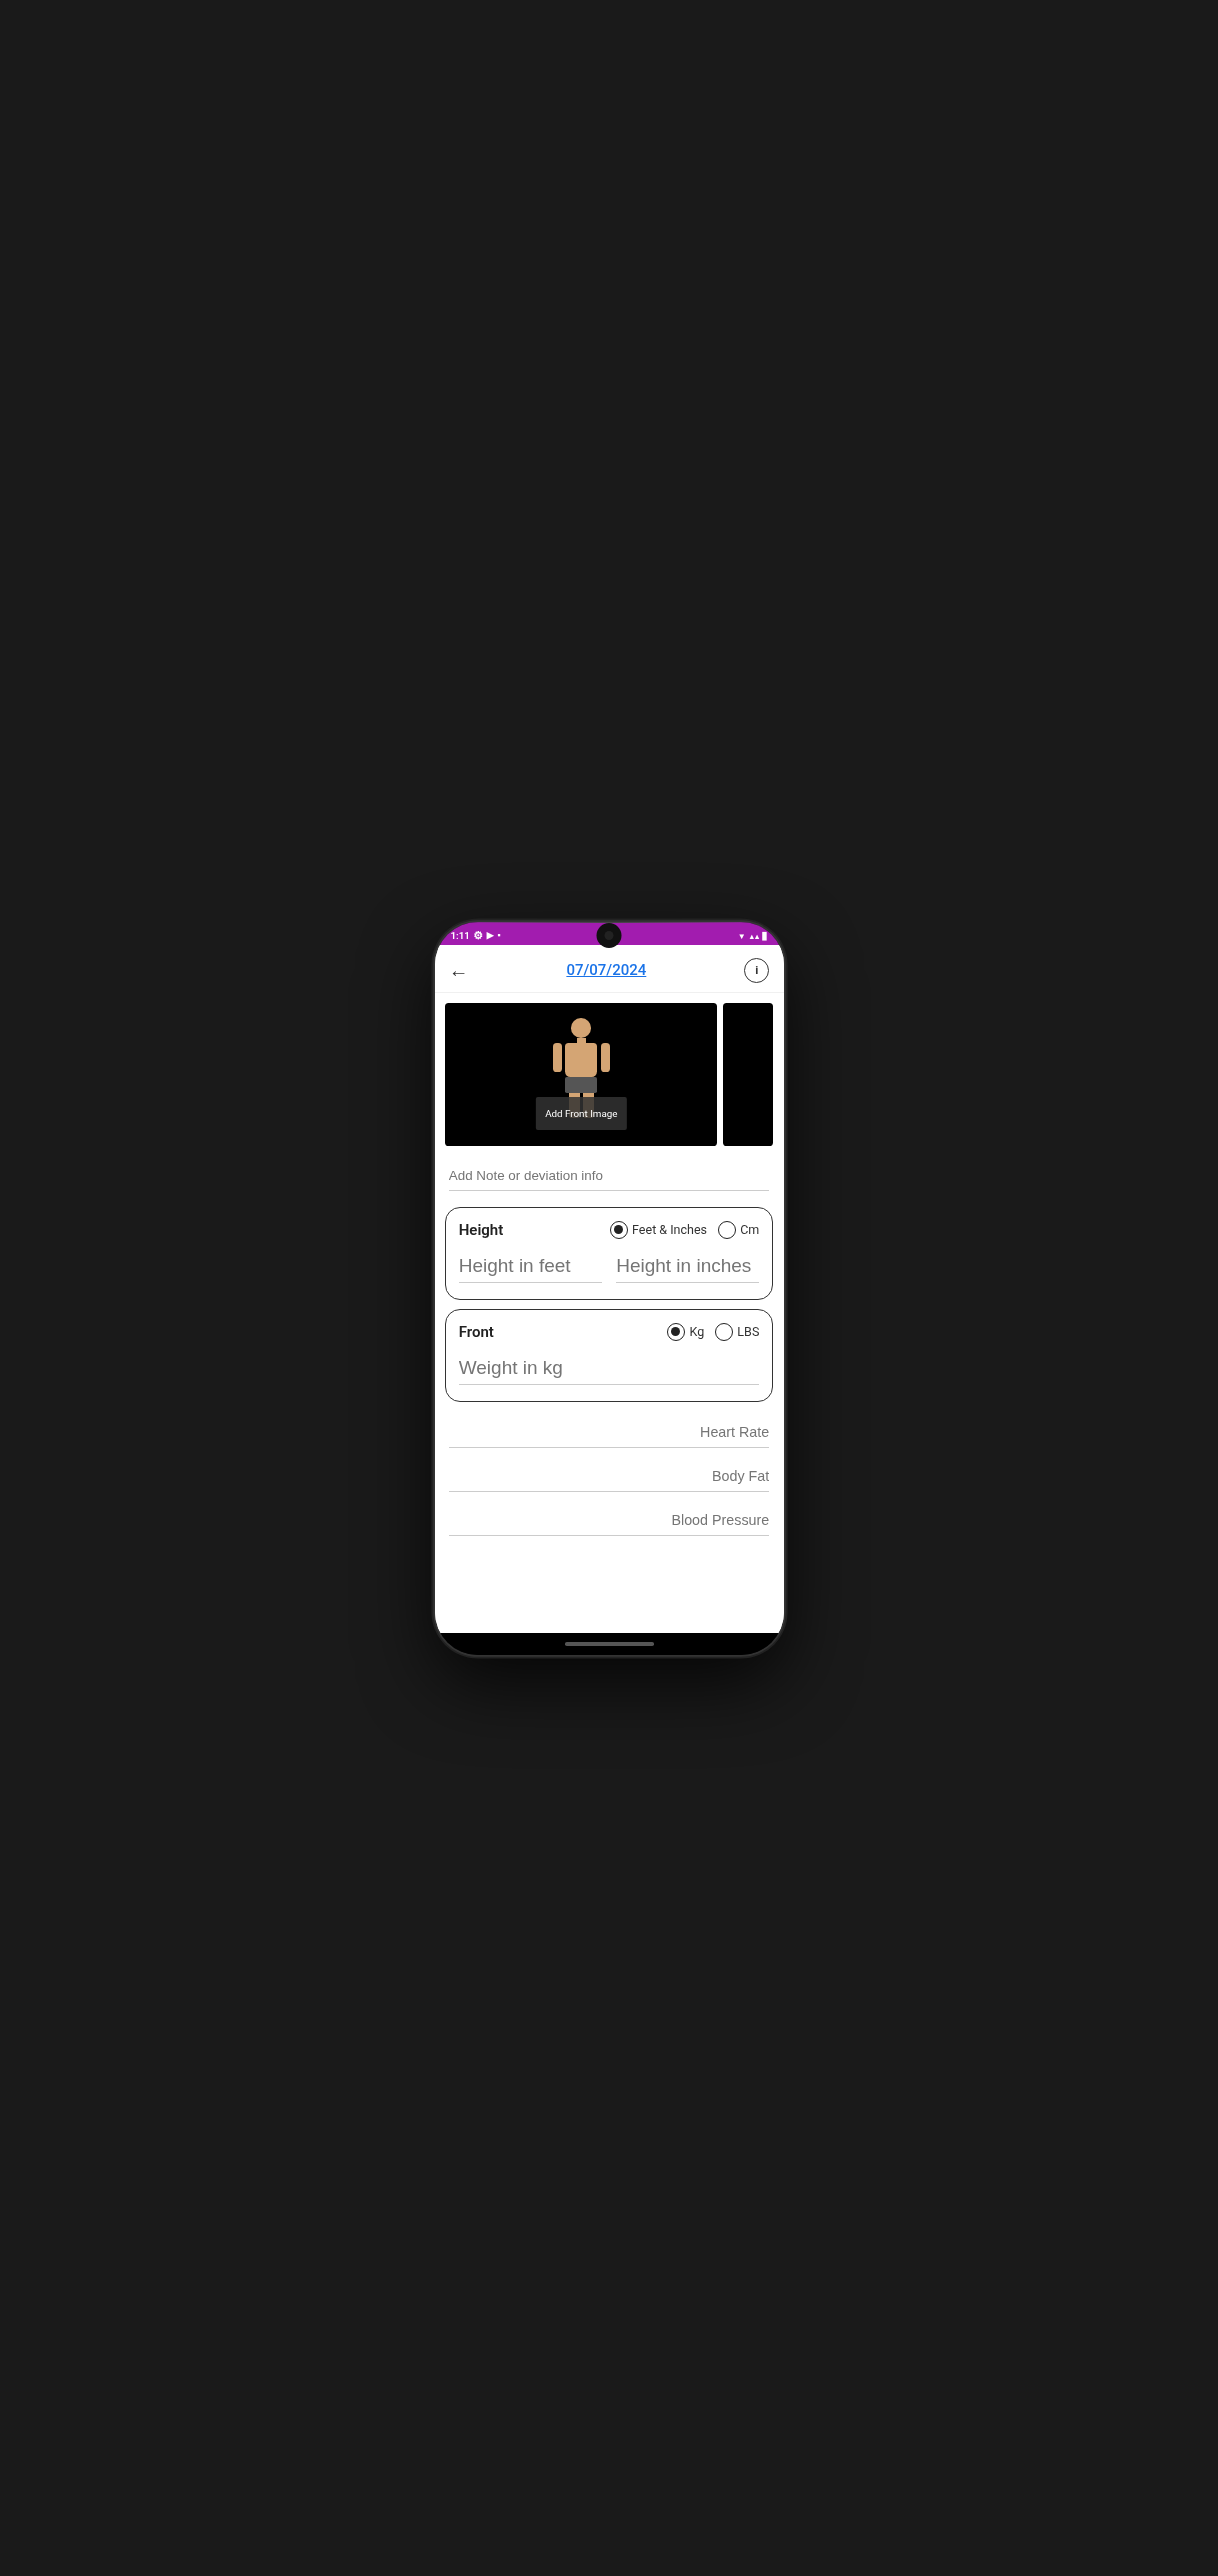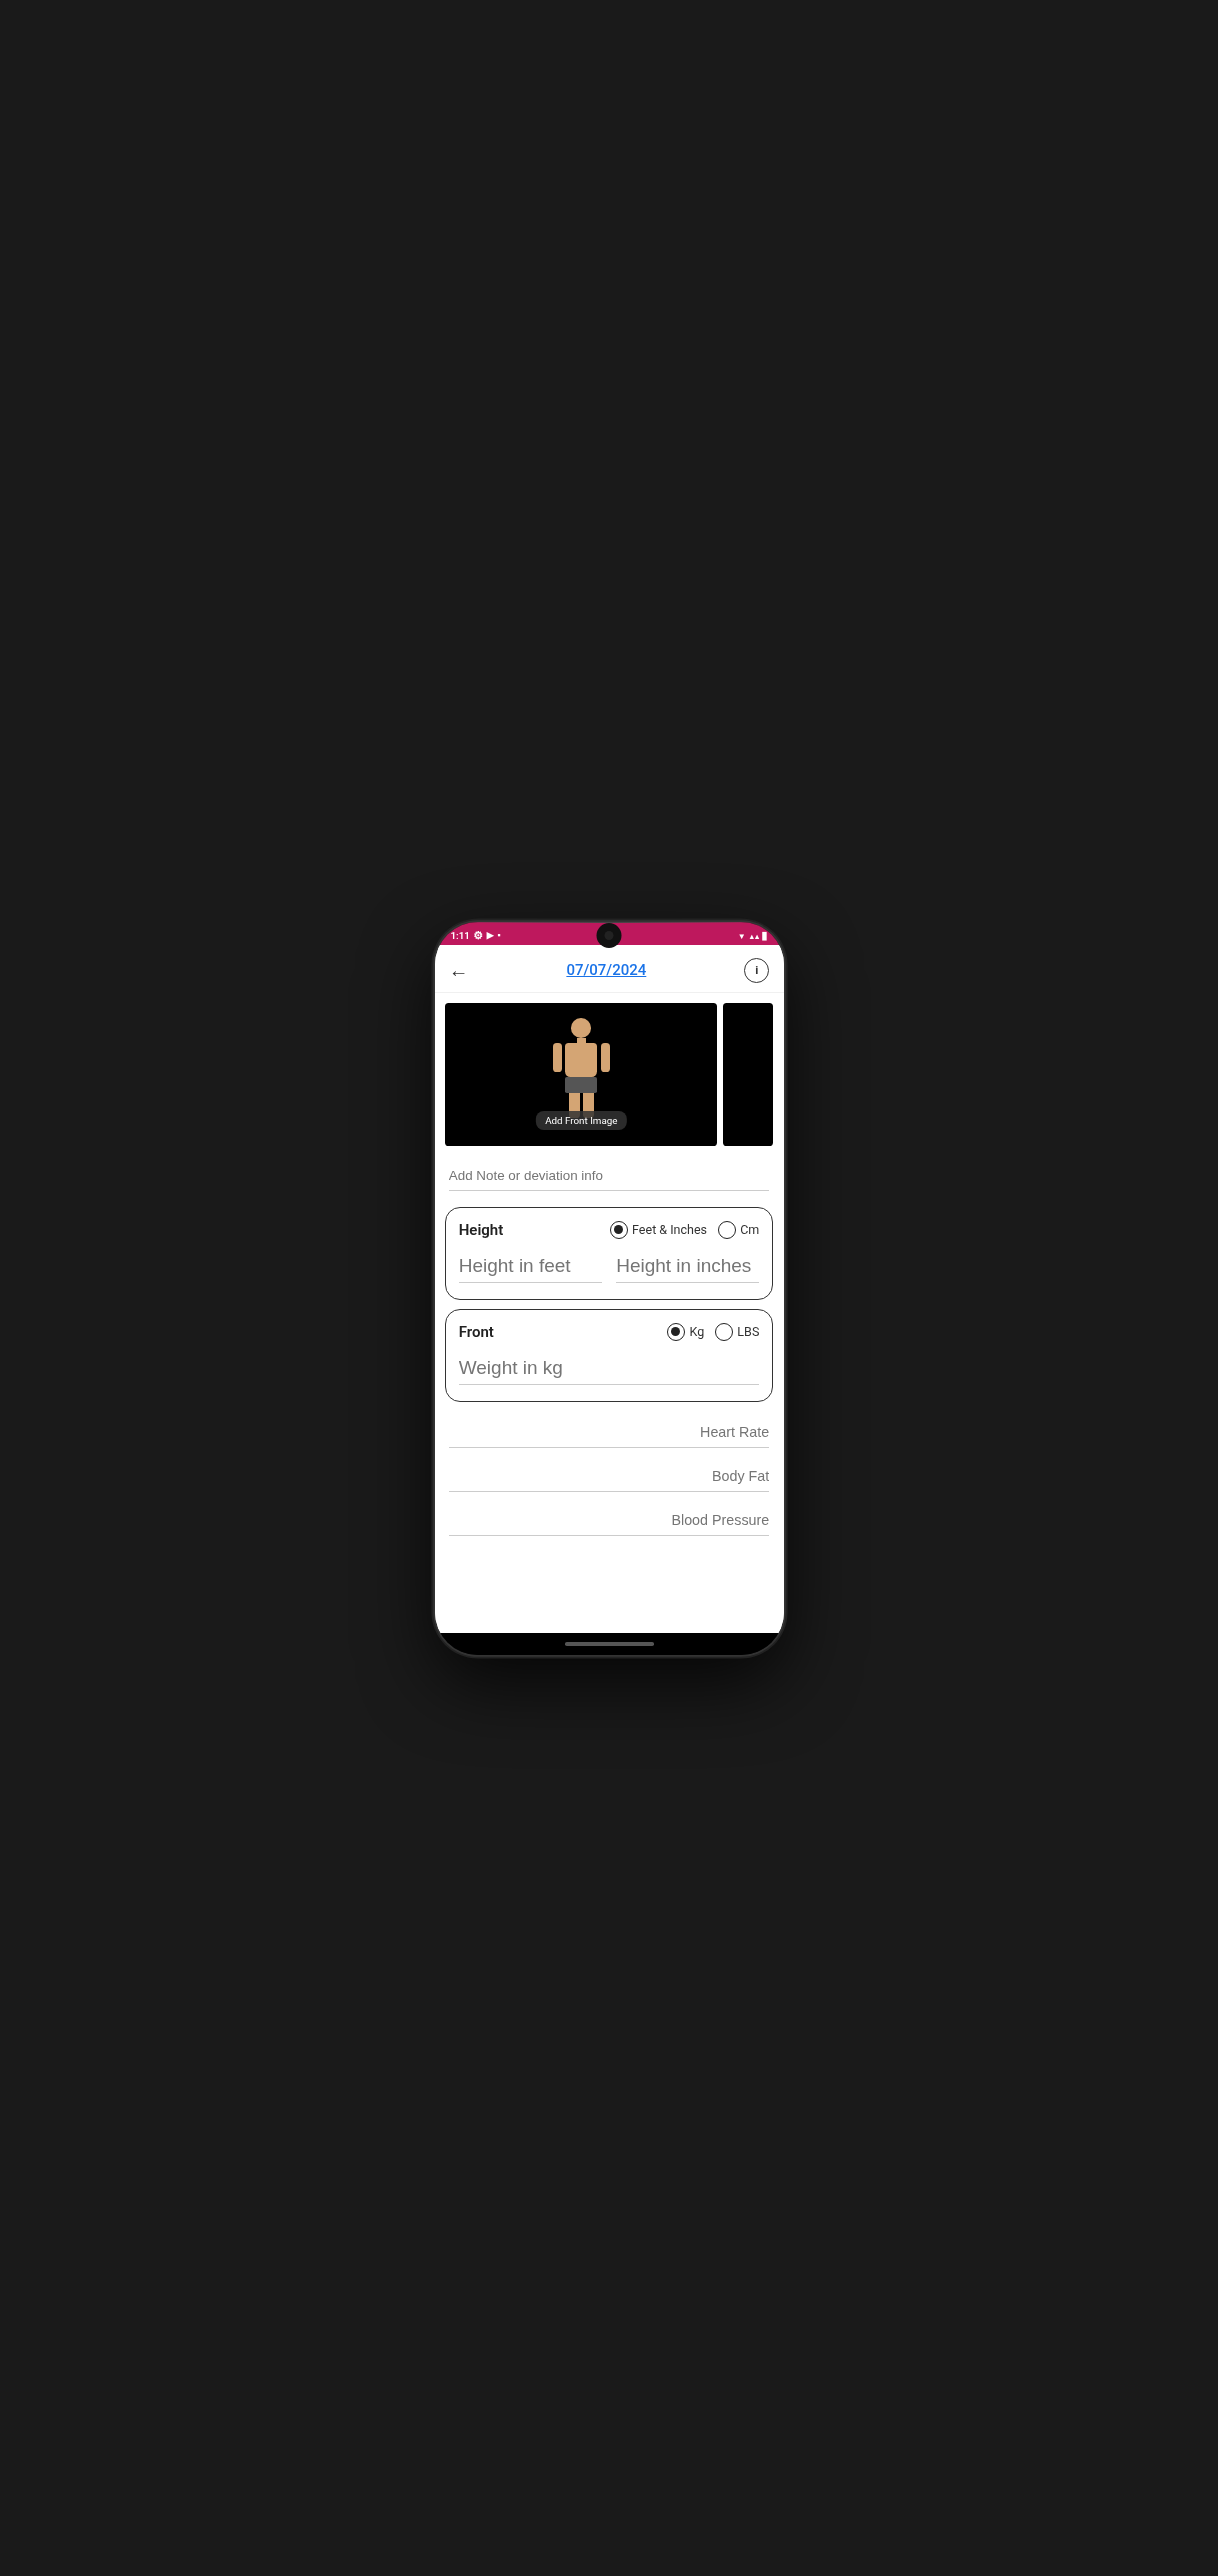--- a/index.html
+++ b/index.html
@@ -30,21 +30,21 @@
       position: absolute;
       top: 0; left: 0; right: 0;
       height: 1.8px;
       background: linear-gradient(90deg, transparent, #444, transparent);
       border-radius: 43px 43px 0 0;
       z-index: 10;
     }
 
     
     .status-bar {
-      background: #be185d;
+      background: #a21caf;
       color: #fff;
       display: flex;
       align-items: center;
       justify-content: space-between;
       padding: 7.2px 16px 3.6px;
       font-size: 9.8px;
       font-weight: 600;
       flex-shrink: 0;
       position: relative;
       z-index: 5;
@@ -204,22 +204,22 @@
     }
 
     .add-front-label {
       position: absolute;
       bottom: 16px;
       left: 50%;
       transform: translateX(-50%);
       background: rgba(50,50,50,0.85);
       color: #fff;
       font-size: 9.8px;
-      padding: 4px 9px;
-      border-radius: 8px;
+      padding: 11px 9px;
+      border-radius: 2px;
       white-space: nowrap;
     }
 
     .image-side {
       width: 50px;
       background: #000;
       border-radius: 3.6px;
       height: 143px;
     }
 

